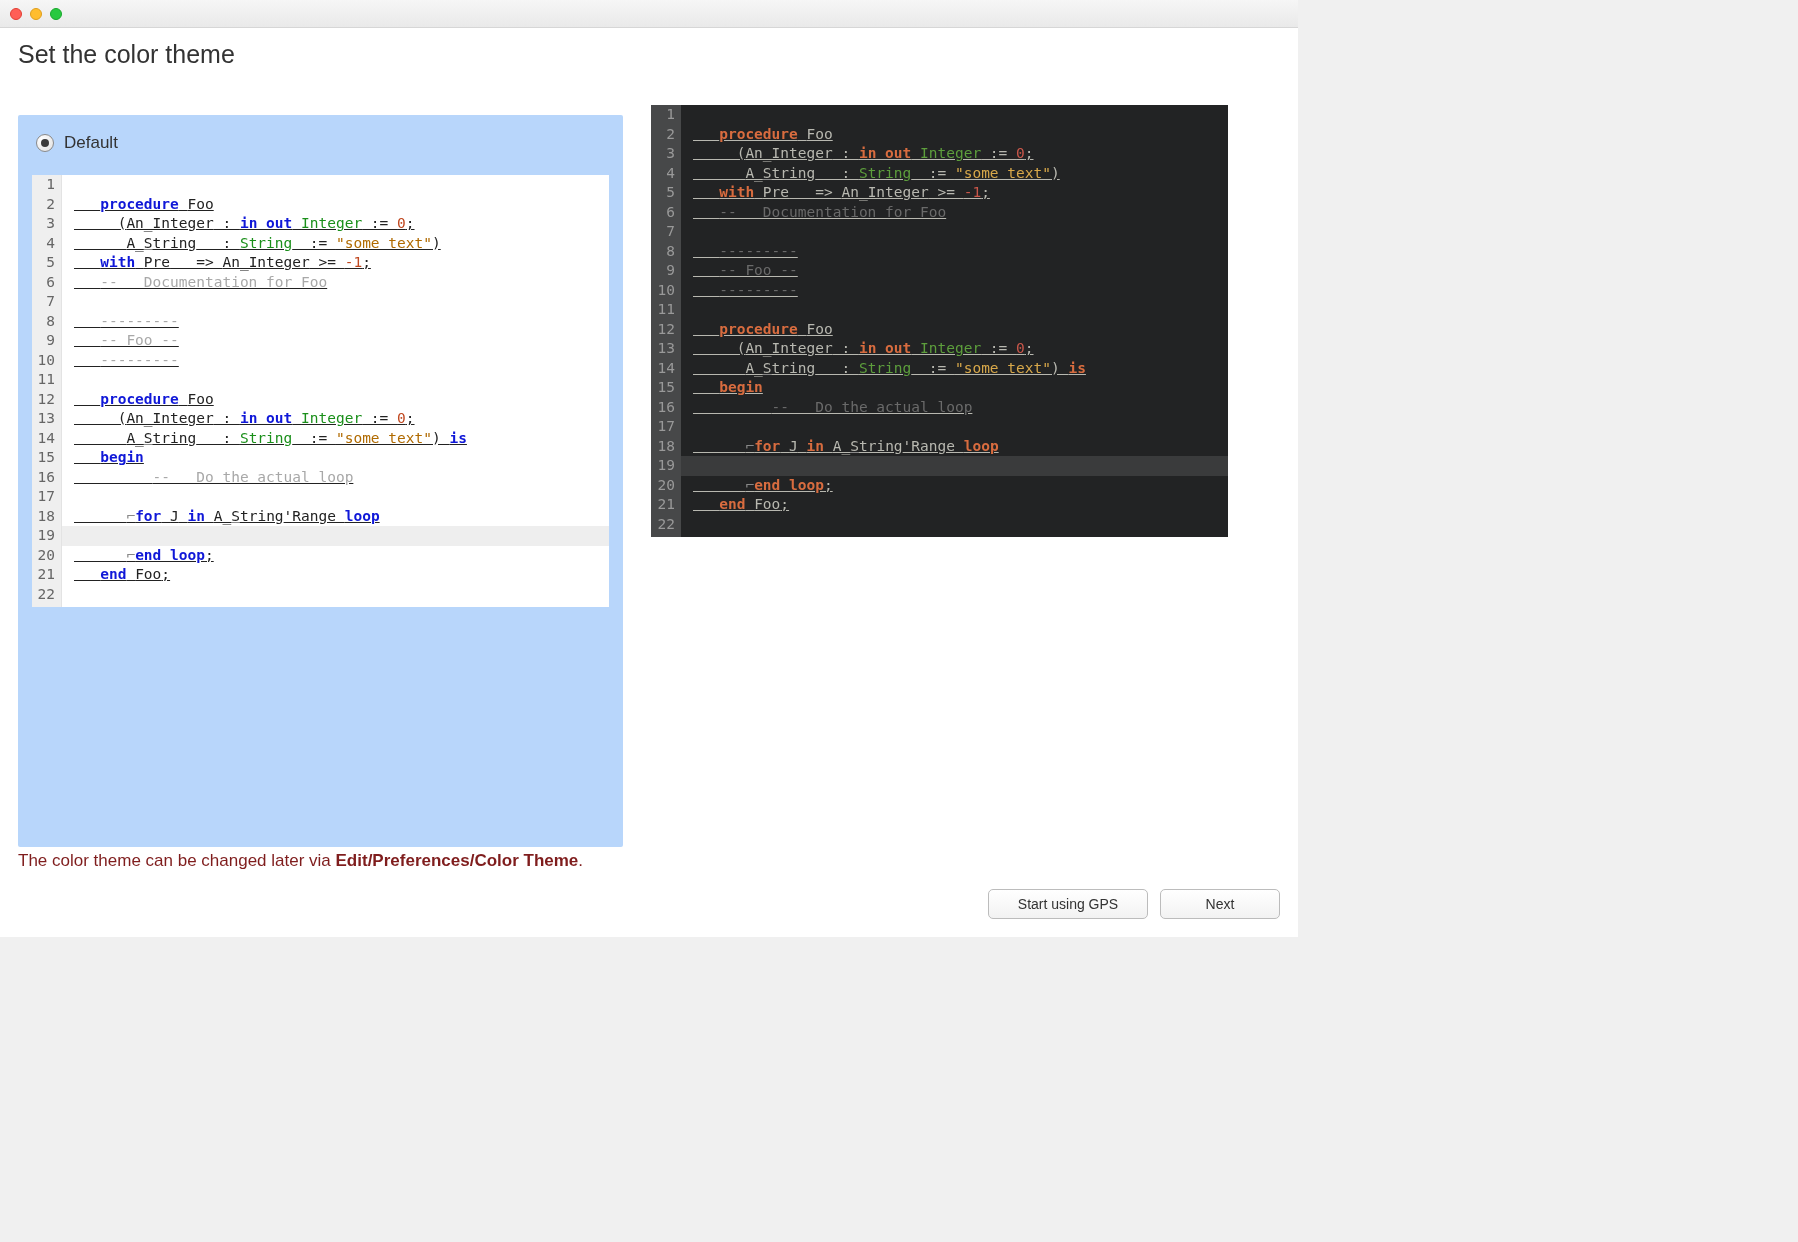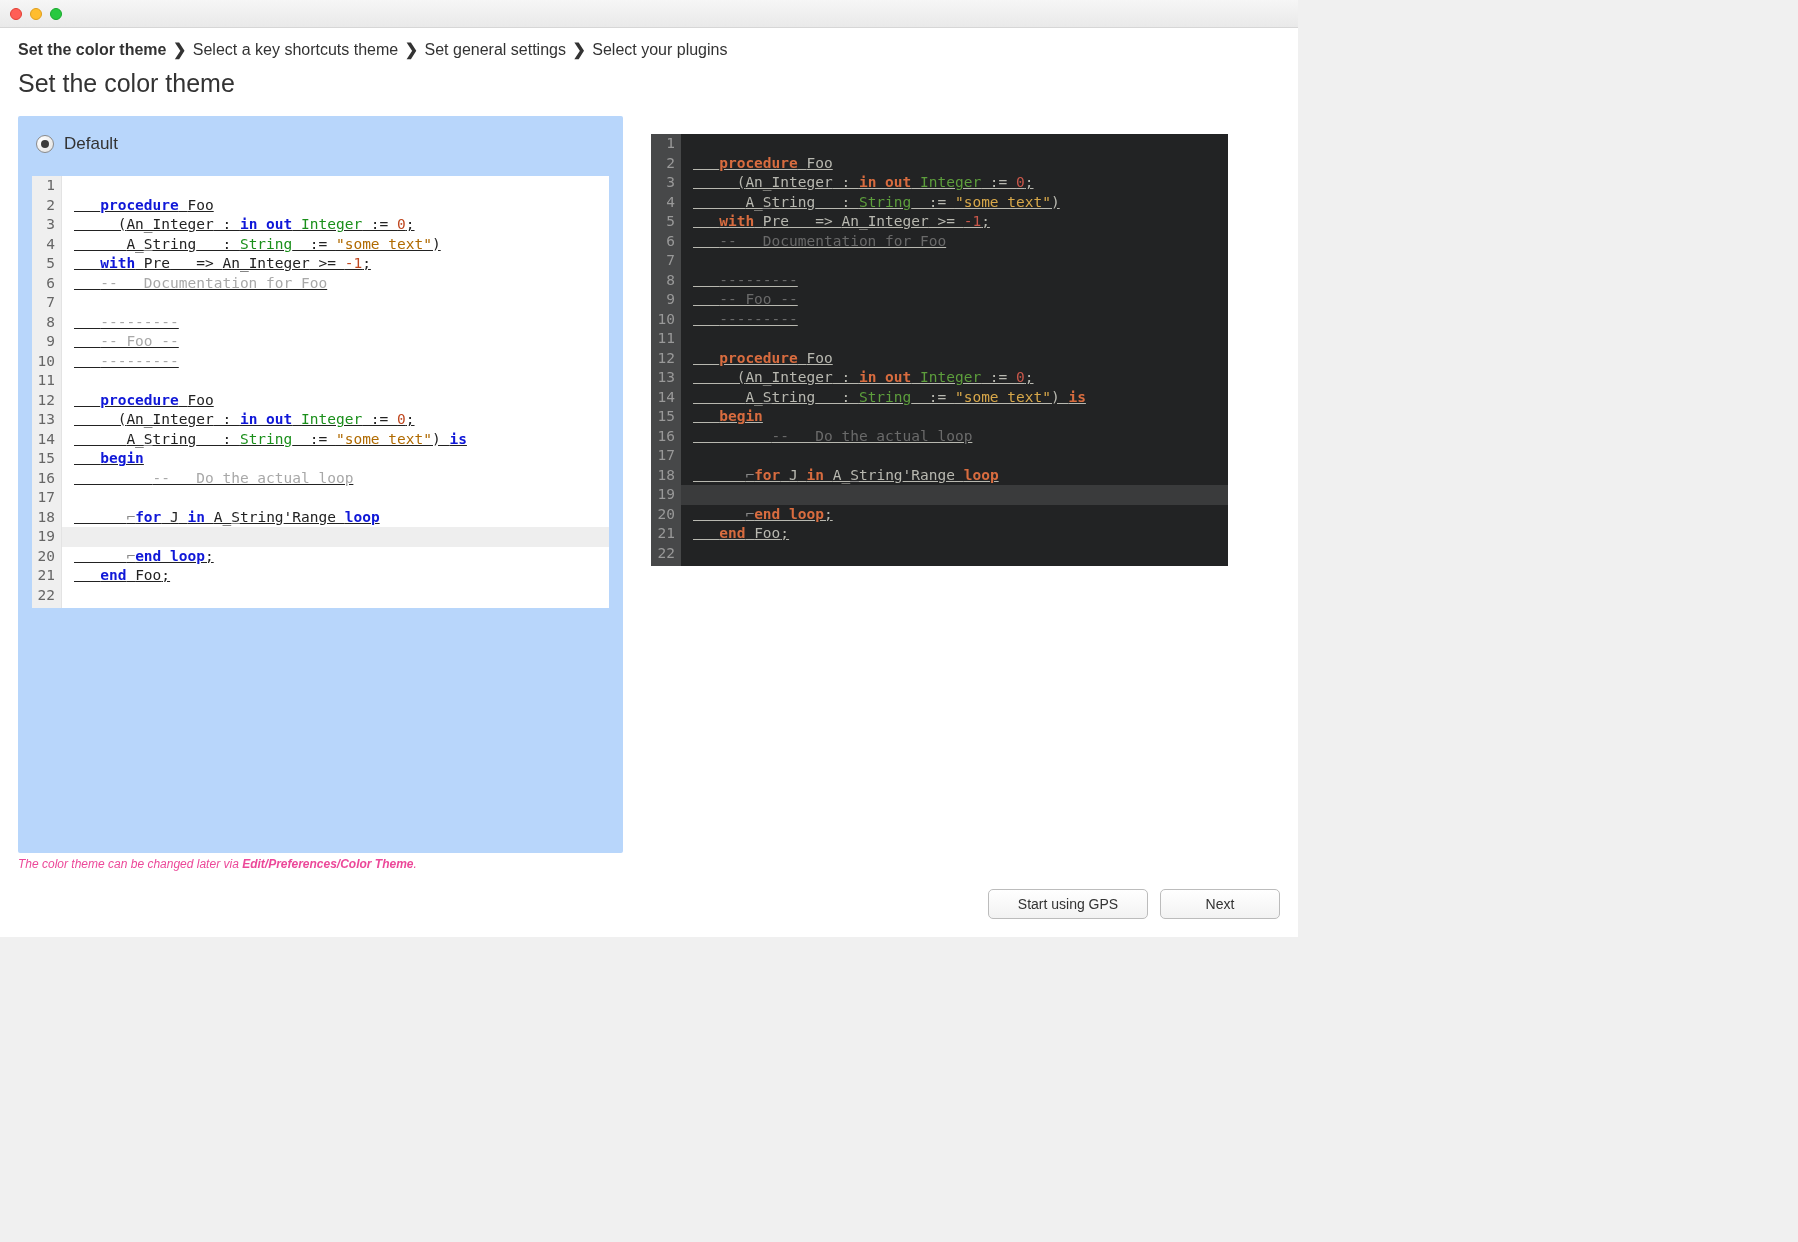--- a/index.html
+++ b/index.html
@@ -34,21 +34,21 @@
 .breadcrumb { font-size: 16px; color:#333; margin-bottom: 10px;}
 .breadcrumb b { font-weight: 700; }
 .breadcrumb .chev { font-weight:700; color:#333; padding:0 2px;}
 .page-title { font-size: 25px; color:#333; margin-bottom: 18px; font-weight:400;}
 .themes-row { display: flex; gap: 14px; flex:1; }
 .theme-panel {
   width: 605px;
   padding: 18px 14px 14px 14px;
   border-radius: 2px;
 }
-.theme-panel.selected { background: #b8d6fb; }
+.theme-panel.selected { background: #b8d6fb; margin-top: 28px; }
 .theme-panel.unselected { background: transparent; }
 .radio-row { display:flex; align-items:center; gap:10px; margin-bottom:22px; padding-left:4px;}
 .radio-outer {
   width:18px; height:18px; border-radius:50%; border:1px solid #8a8a8a;
   background: radial-gradient(circle at 30% 30%, #fff, #e0e0e0);
   display:flex; align-items:center; justify-content:center;
 }
 .radio-outer.checked .radio-dot { width:8px; height:8px; border-radius:50%; background:#3b3b3b;}
 .radio-label { font-size:17px; color:#333; }
 .code-preview {
@@ -83,49 +83,40 @@
 .kw-d { color:#d86c3f; font-weight:700;}
 .ty-d { color:#5d9e3c;}
 .str-d { color:#d8a84a;}
 .num-d { color:#c9574a;}
 .cm-d { color:#6a6a6a;}
 .id-d { color:#b8b8b0;}
 
 .brk { color:#888; }
 .und { text-decoration: underline; text-decoration-color:#888;}
 
-.footer-note { font-size:12px; color:#ec4899; padding:4px 0 18px 0;font-style:italic;}
+.footer-note { font-size:17px; color:#7f1d1d; padding:4px 0 18px 0;}
 .footer-note b { font-weight:700;}
 .button-row { display:flex; justify-content:flex-end; gap:12px; padding:0 18px 18px 0;}
 .btn {
   min-width:160px; height:30px; border:1px solid #bcbcbc; border-radius:5px;
   background: linear-gradient(#ffffff,#f2f2f2); font-size:14px; color:#333;
   display:flex; align-items:center; justify-content:center; cursor:pointer;
 }
 </style>
 </head>
 <body>
 
 <div class="window">
   <div class="titlebar">
     <div class="traffic tl-close"></div>
     <div class="traffic tl-min"></div>
     <div class="traffic tl-max"></div>
   </div>
 
   <div class="content">
-    <div class="breadcrumb">
-      <b>Set the color theme</b>
-      <span class="chev">❯</span>
-      <span>Select a key shortcuts theme</span>
-      <span class="chev">❯</span>
-      <span>Set general settings</span>
-      <span class="chev">❯</span>
-      <span>Select your plugins</span>
-    </div>
 
     <div class="page-title">Set the color theme</div>
 
     <div class="themes-row">
 
       <div class="theme-panel selected">
         <div class="radio-row">
           <div class="radio-outer checked">
               <div class="radio-dot"></div>
             </div>

